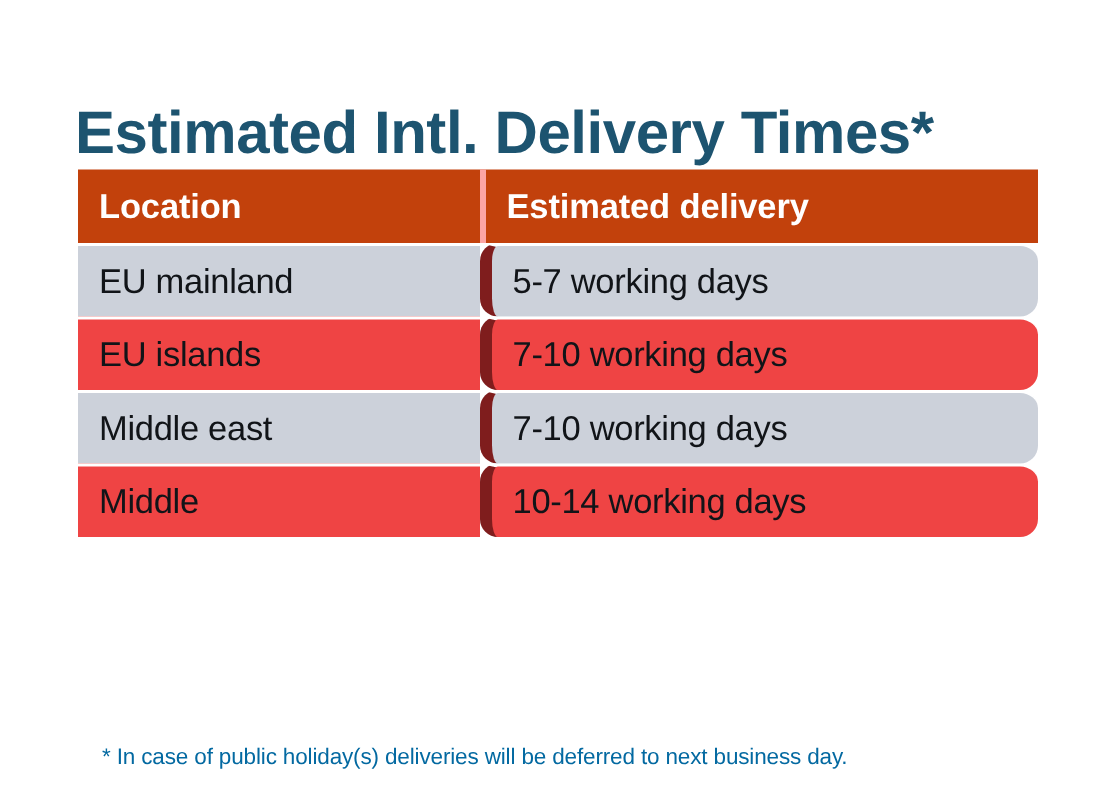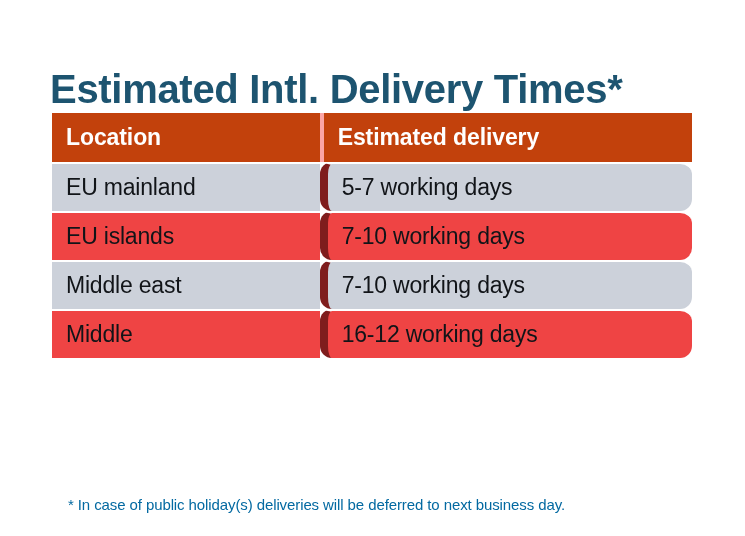--- a/index.html
+++ b/index.html
@@ -126,20 +126,20 @@
       <tr class="row-even">
         <td class="col-location">EU islands</td>
         <td class="col-delivery">7-10 working days</td>
       </tr>
       <tr class="row-odd">
         <td class="col-location">Middle east</td>
         <td class="col-delivery">7-10 working days</td>
       </tr>
       <tr class="row-even">
         <td class="col-location">Middle</td>
-        <td class="col-delivery">16-12 working days</td>
+        <td class="col-delivery">10-14 working days</td>
       </tr>
     </tbody>
   </table>
 
   <p class="footnote">* In case of public holiday(s) deliveries will be deferred to next business day.</p>
 
 </div>
 
 </body></html>

